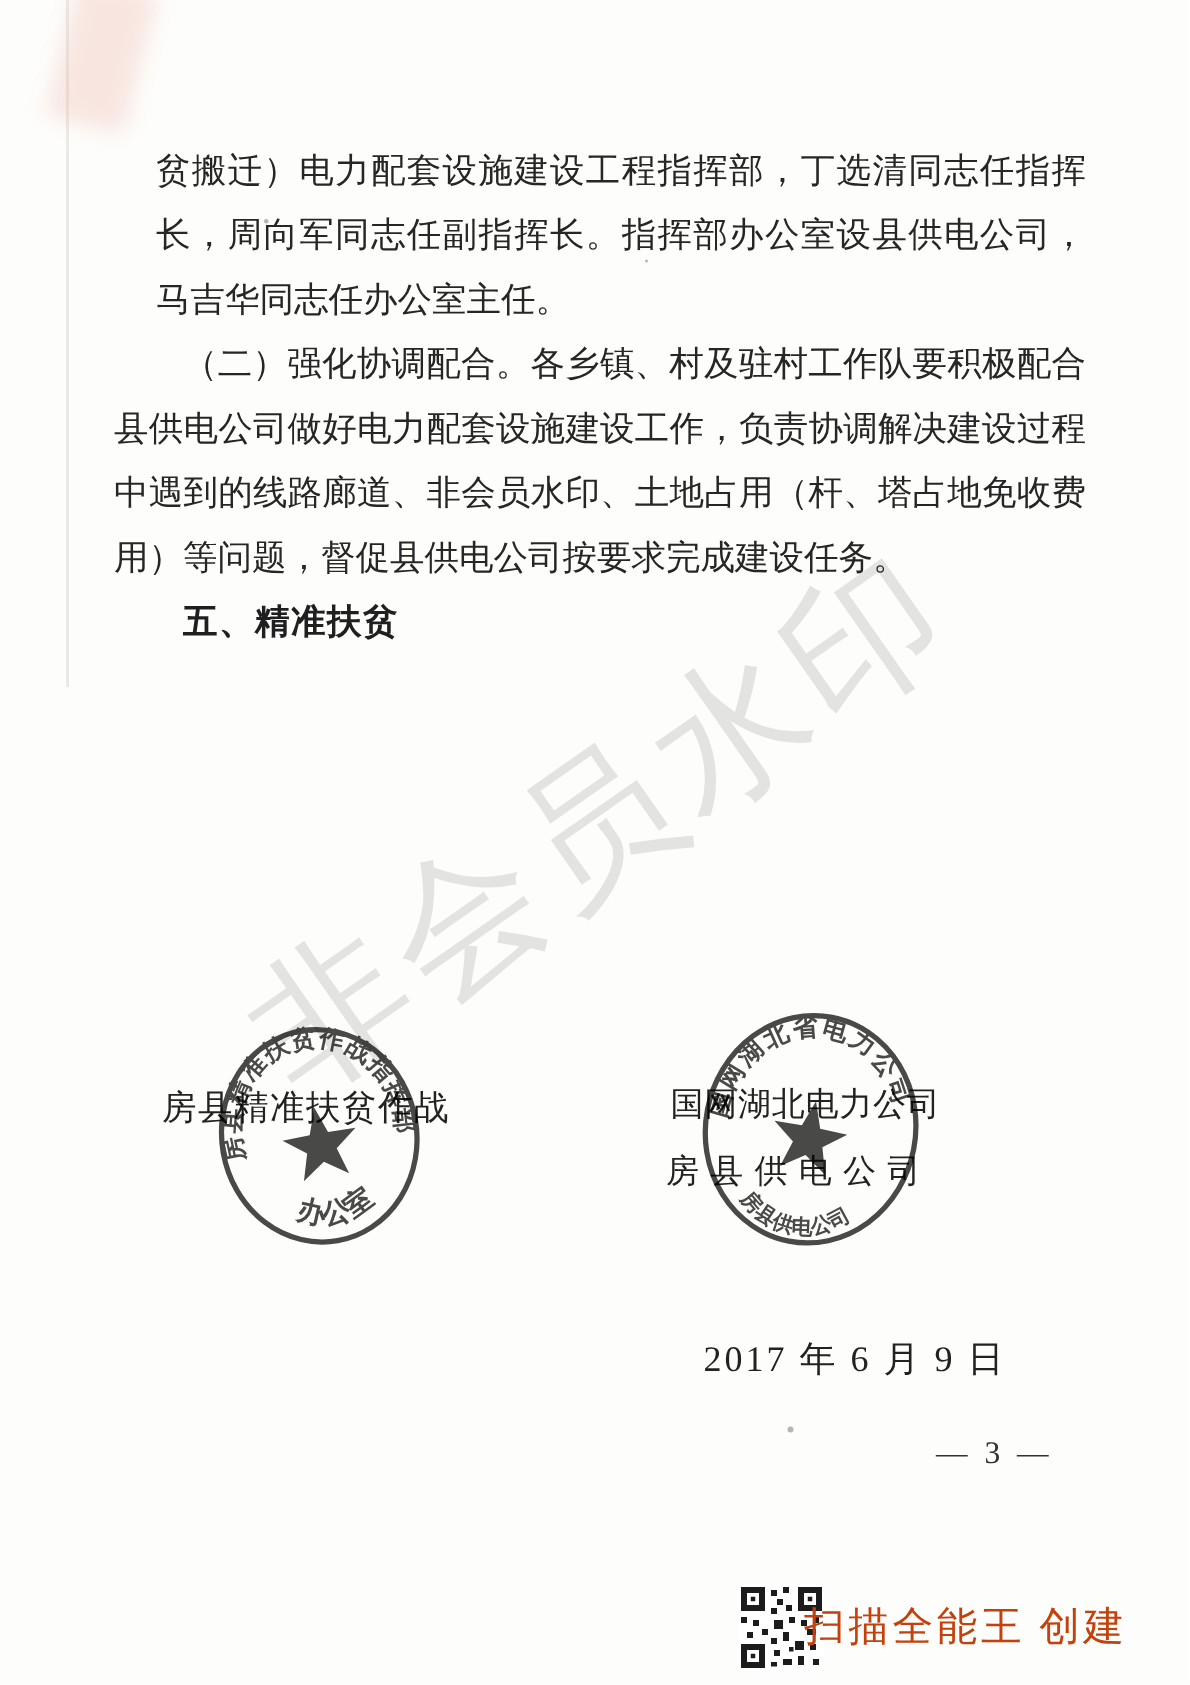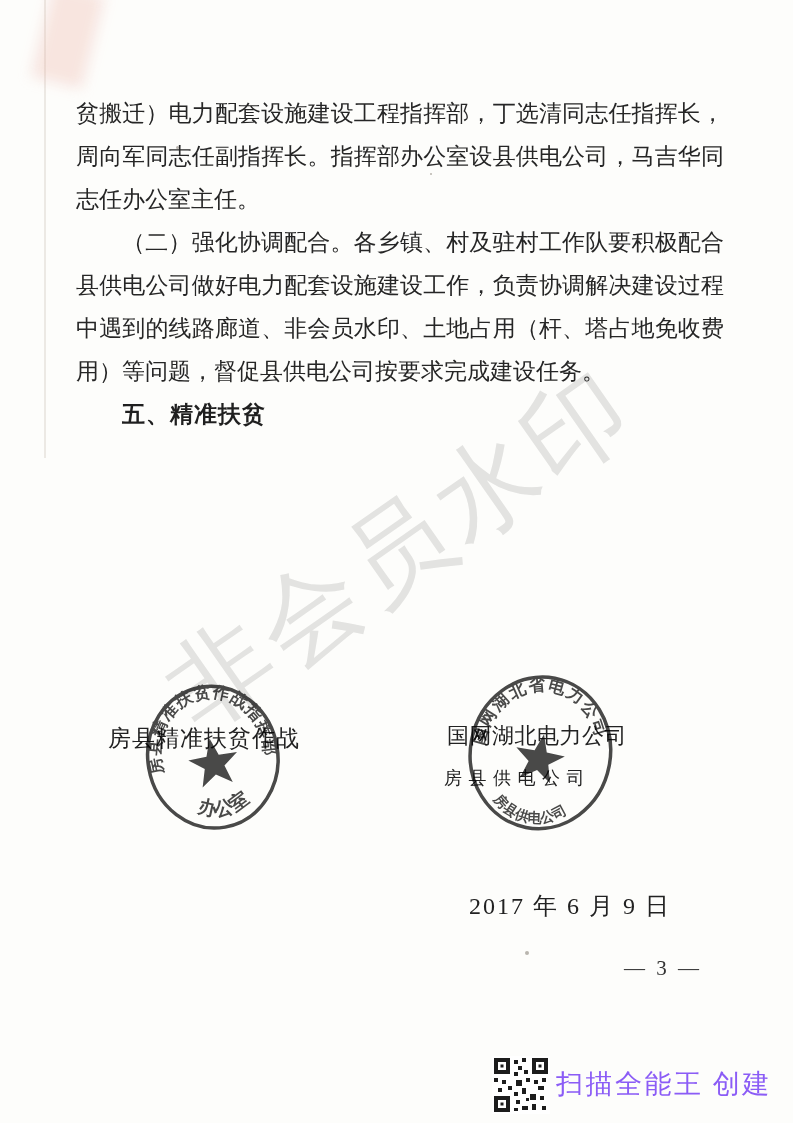--- a/index.html
+++ b/index.html
@@ -27,48 +27,48 @@
     transform:rotate(-35deg); transform-origin:0 50%;
     mix-blend-mode:multiply; pointer-events:none;
   }
 
   
   .doc-body {
     position:absolute; left:76px; top:92px; width:648px; z-index:2;
     font-size:23px; line-height:43px; text-align:justify;
   }
   .doc-body p { margin:0; text-indent:2em; }
-  .doc-body p.continuation { text-indent:0; }
+  .doc-body p.continuation { text-indent:0;margin-left:28px; }
   .doc-body p.heading {
     font-family:"Liberation Sans","DejaVu Sans",sans-serif;
     font-weight:bold; letter-spacing:1px; color:#1f1f1f;
   }
 
   
   .sig { position:absolute; z-index:3; color:#222; white-space:nowrap; }
   .sig.l1 { left:108px; top:723px; font-size:23px; letter-spacing:1px; }
   .sig.l2 { left:110px; top:768px; font-size:22px; letter-spacing:2px; }
   .sig.r1 { left:447px; top:721px; font-size:22px; letter-spacing:0.5px; }
-  .sig.r2 { left:444px; top:766px; font-size:18px; letter-spacing:1px; }
+  .sig.r2 { left:444px; top:766px; font-size:22px; letter-spacing:1px; }
 
   
   .seal { position:absolute; z-index:4; mix-blend-mode:multiply; opacity:.88; }
   .seal.left  { left:132px; top:680px; transform:rotate(-10deg); }
   .seal.right { left:458px; top:672px; transform:rotate(11deg); }
   .seal text { fill:#2f2f2f; font-family:"Liberation Serif","DejaVu Serif",serif; font-weight:bold; }
 
   .date-line { position:absolute; left:441px; top:890px; z-index:2;
     font-size:24px; letter-spacing:2px; color:#222; white-space:nowrap;margin-left:28px; }
   .page-number { position:absolute; left:624px; top:956px; z-index:2;
     font-size:21px; letter-spacing:3px; color:#333; white-space:nowrap; }
 
   
   .qr { position:absolute; left:492px; top:1056px; width:58px; height:58px; z-index:2; }
-  .scan-note { position:absolute; left:556px; top:1066px; z-index:2;
-    font-size:27px; letter-spacing:2.5px; color:#8b5cf6; white-space:nowrap;
+  .scan-note { position:absolute; left:536px; top:1066px; z-index:2;
+    font-size:27px; letter-spacing:2.5px; color:#c2410c; white-space:nowrap;
     font-family:"Liberation Serif","DejaVu Serif",serif; }
 </style>
 </head>
 <body>
 
 <div class="page">
 
   <div class="scan-line"></div>
   <div class="pink-smear"></div>
   <div class="speck s1"></div>

